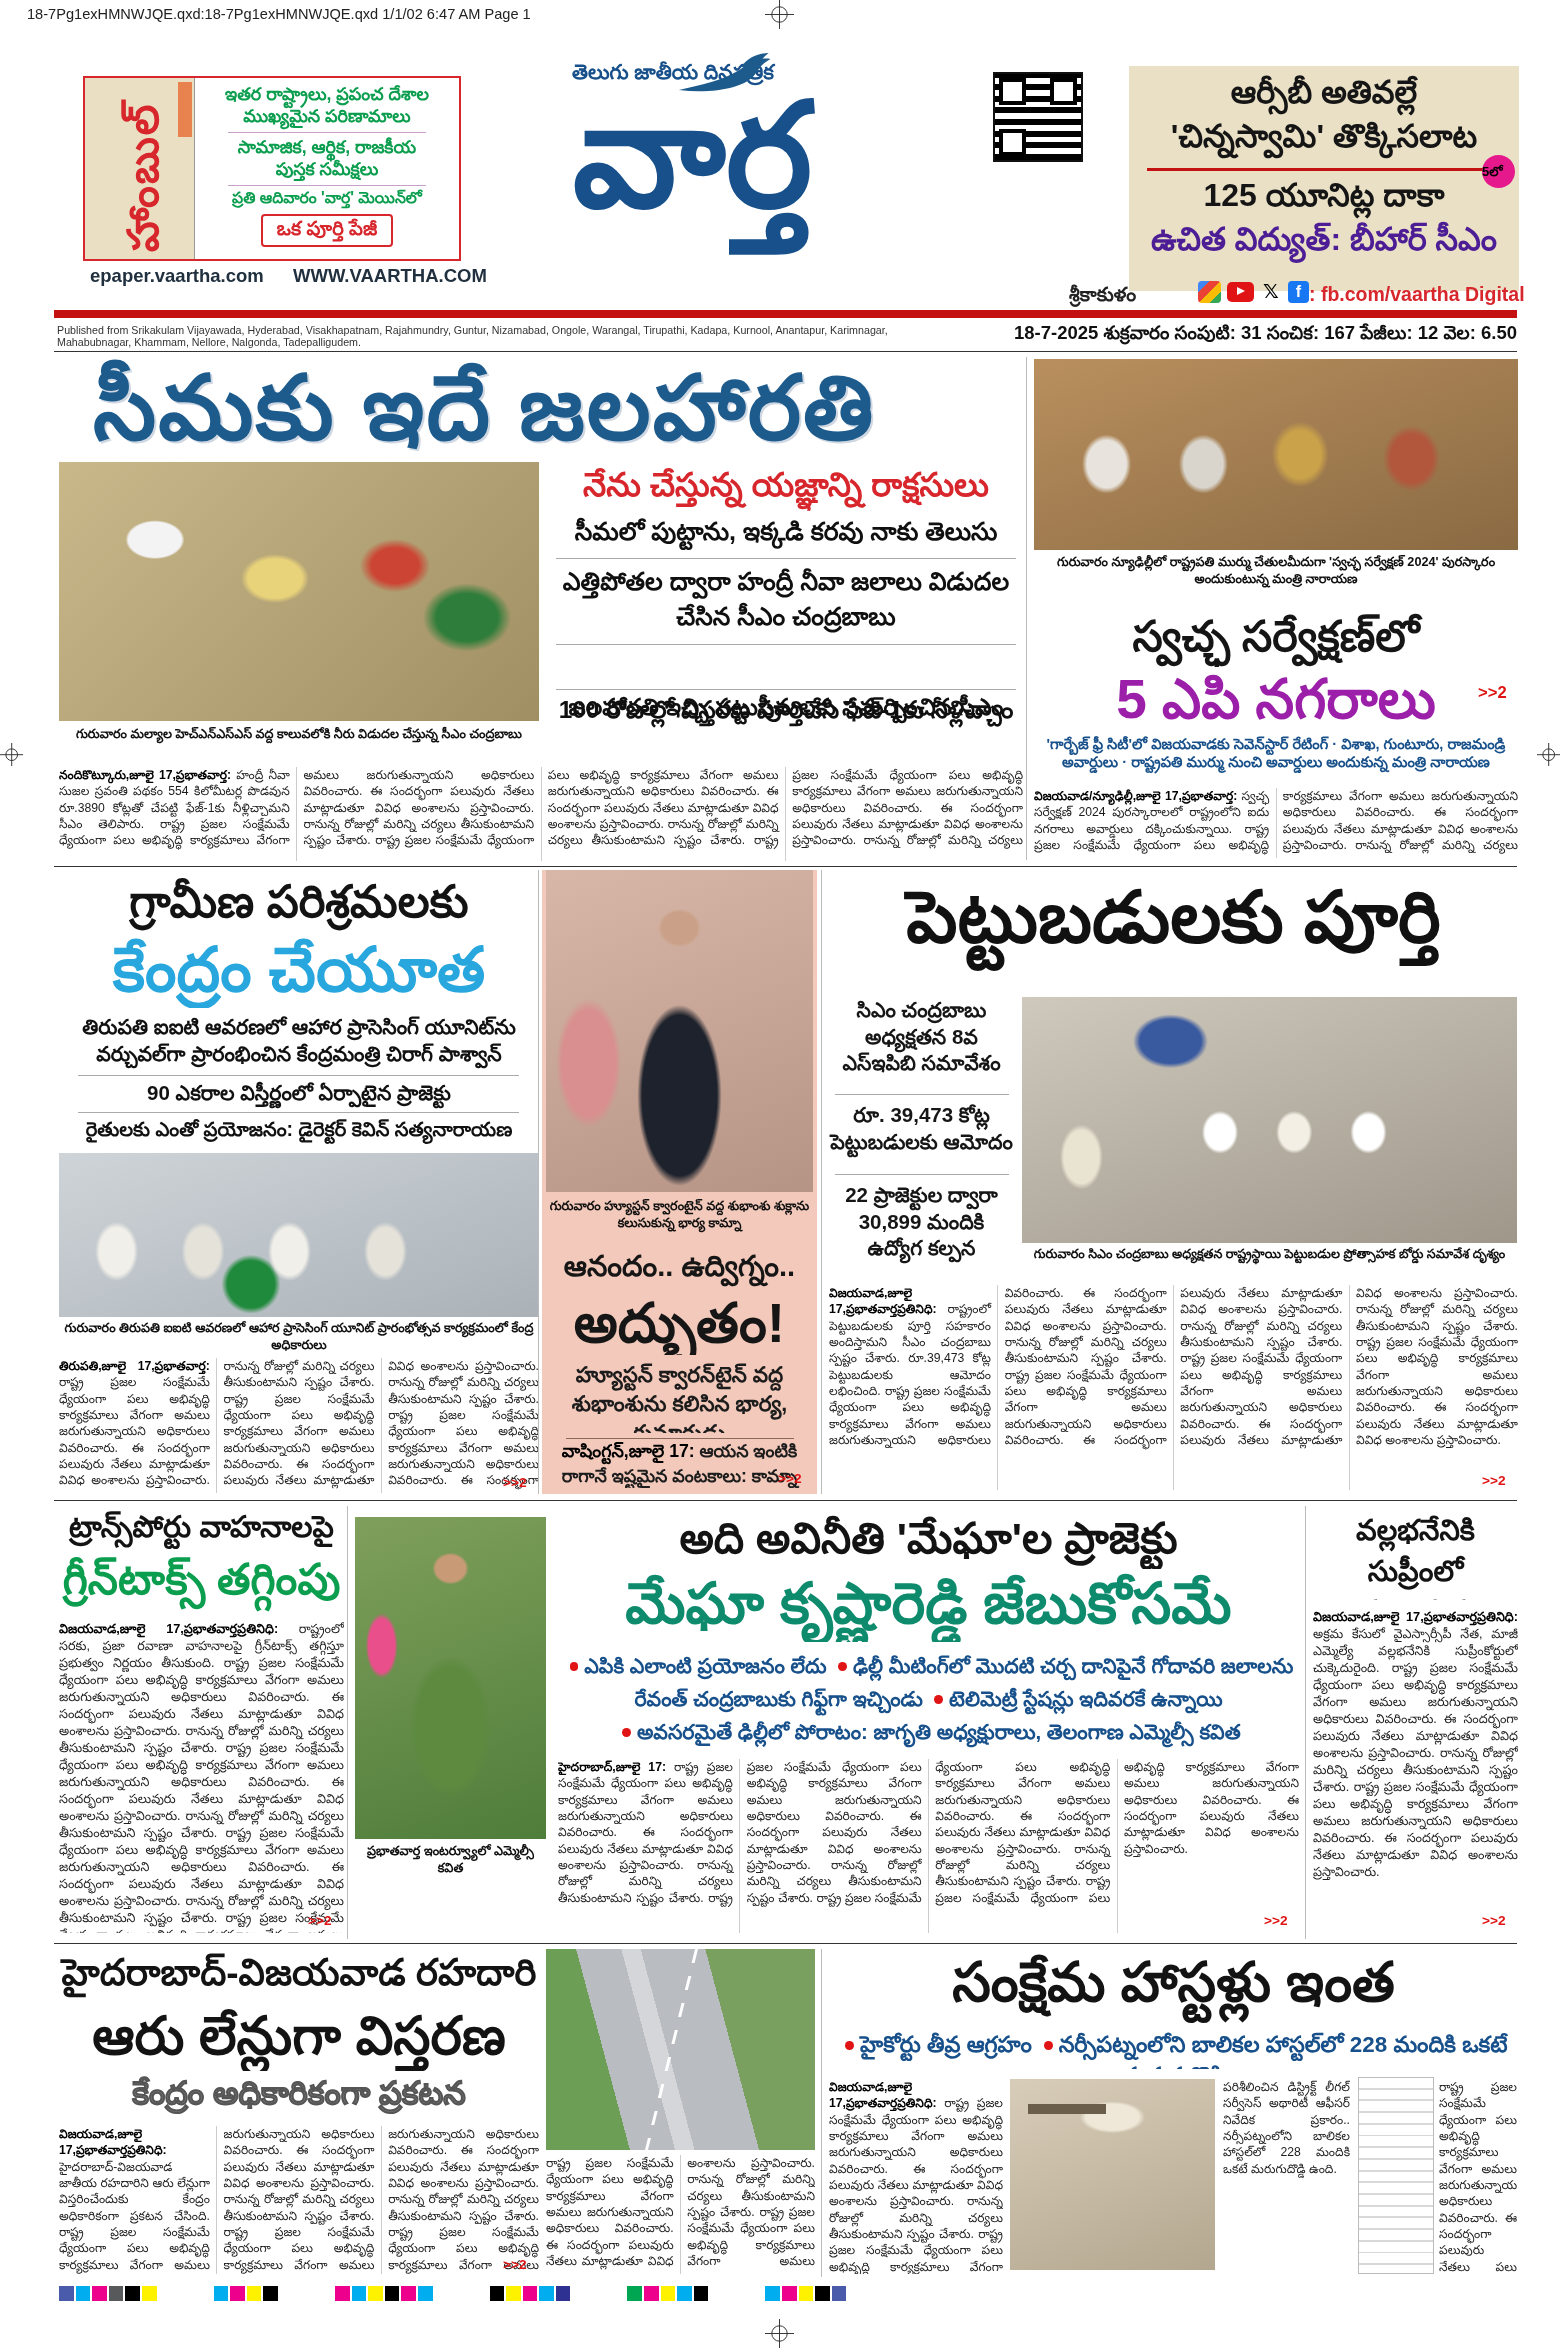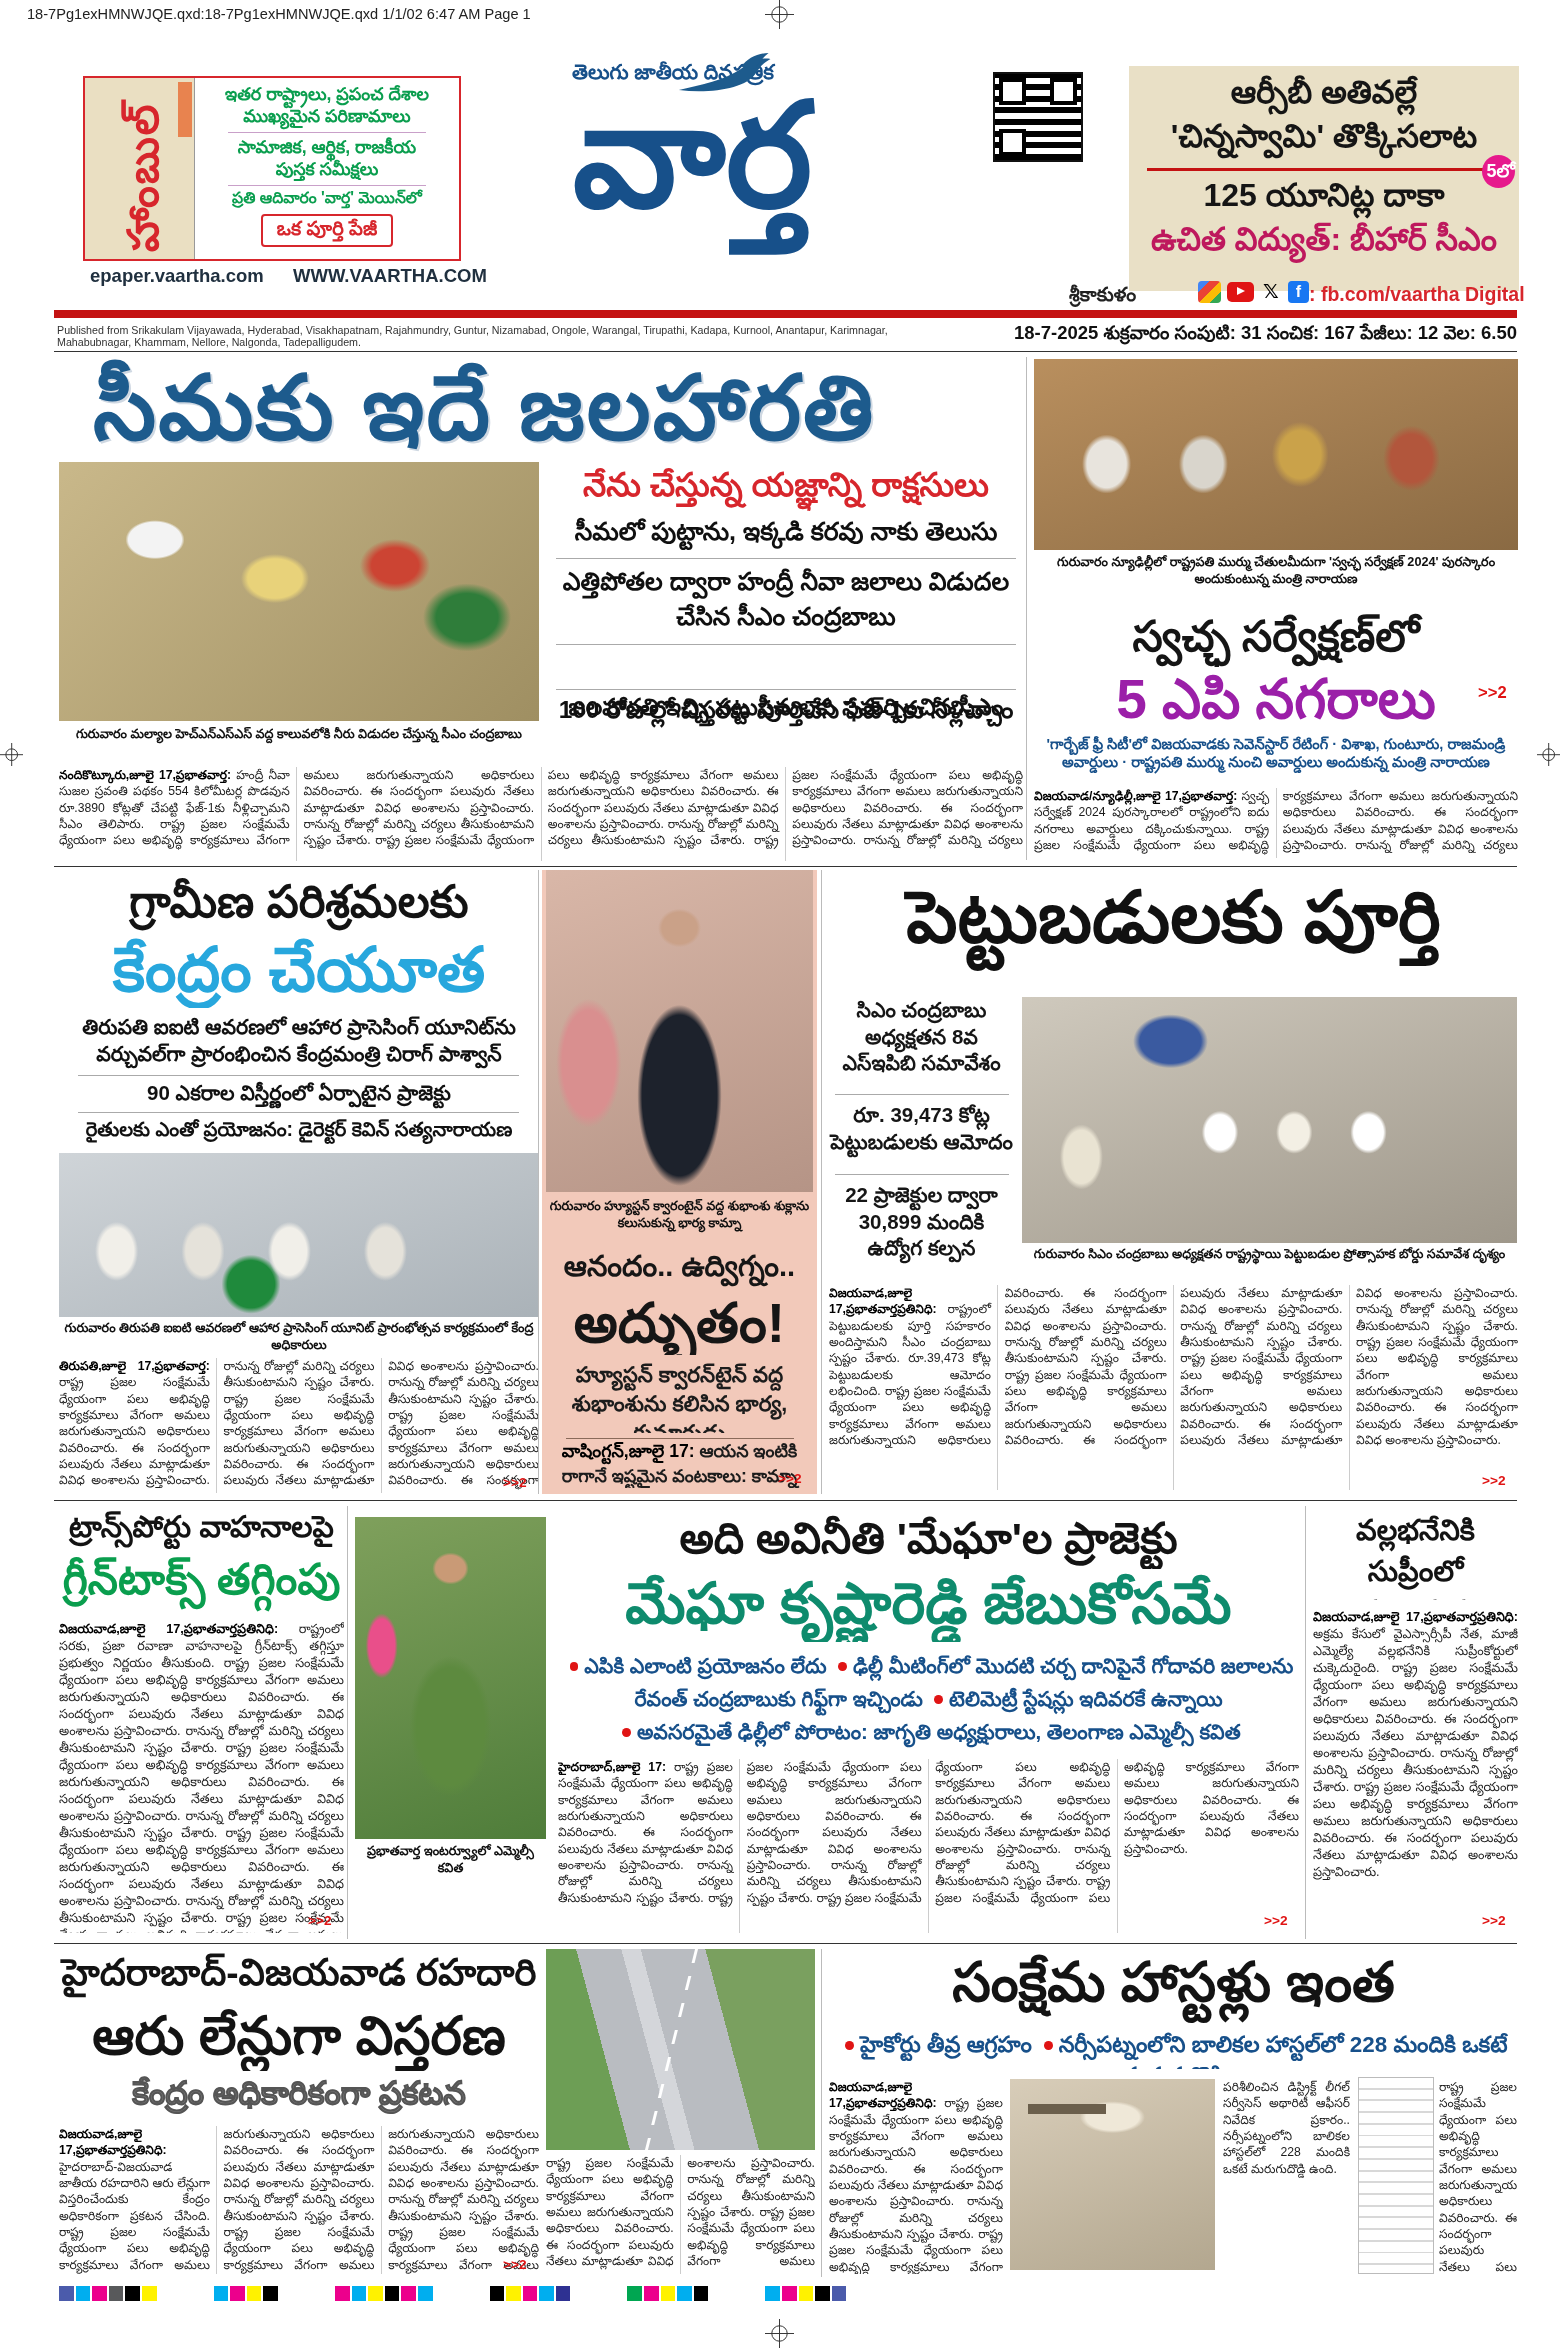--- a/index.html
+++ b/index.html
@@ -106,24 +106,24 @@
       repeating-linear-gradient(90deg,rgba(0,0,0,.85) 0 5.9px,rgba(255,255,255,.85) 5.9px 11.7px);">
     <div style="position:absolute;left:3.9px;top:3.9px;width:19.5px;height:19.5px;border:4.9px solid #000;background:#fff;"></div>
     <div style="position:absolute;right:3.9px;top:3.9px;width:19.5px;height:19.5px;border:4.9px solid #000;background:#fff;"></div>
     <div style="position:absolute;left:3.9px;bottom:3.9px;width:19.5px;height:19.5px;border:4.9px solid #000;background:#fff;"></div>
   </div>
 
   <div class="abs ctr" style="left:1129px;top:66px;width:390px;height:217px;background:#e9e0c6;padding-top:7.8px;">
     <div class="b" style="font-size:32px;color:#151515;">ఆర్సీబీ అతివల్లే</div>
     <div class="b" style="font-size:32px;color:#151515;">'చిన్నస్వామి' తొక్కిసలాట</div>
     <div style="position:relative;margin:5.9px 17.6px;border-top:3.9px solid #c41212;">
-      <span style="position:absolute;right:-13.7px;top:-15.6px;width:33px;height:33px;border-radius:50%;background:#e6198c;color:#ffffff;font-weight:bold;font-size:18px;line-height:33px;text-align:right;">5లో</span>
+      <span style="position:absolute;right:-13.7px;top:-15.6px;width:33px;height:33px;border-radius:50%;background:#e6198c;color:#000000;font-weight:bold;font-size:13px;line-height:33px;text-align:left;">5లో</span>
     </div>
     <div class="b" style="font-size:32px;color:#151515;">125 యూనిట్ల దాకా</div>
-    <div class="b" style="font-size:32px;color:#be185d;">ఉచిత విద్యుత్: బీహార్ సీఎం</div>
+    <div class="b" style="font-size:32px;color:#4c1d95;">ఉచిత విద్యుత్: బీహార్ సీఎం</div>
   </div>
 
   <div class="abs b" style="left:1069px;top:283px;font-size:19.5px;color:#222;">శ్రీకాకుళం</div>
   <div class="abs" style="left:1198px;top:281px;display:flex;gap:5.9px;align-items:center;">
     <span style="width:23.4px;height:21.5px;display:inline-block;background:linear-gradient(135deg,#4285f4 0 25%,#ea4335 25% 50%,#fbbc05 50% 75%,#34a853 75%);border-radius:3.9px;"></span>
     <span style="width:27px;height:19.5px;display:inline-block;background:#e01414;border-radius:4.9px;position:relative;">
         <span style="position:absolute;left:9.8px;top:4.9px;border-left:8.8px solid #fff;border-top:4.9px solid transparent;border-bottom:4.9px solid transparent;"></span>
       </span>
     <span style="width:21.5px;height:21.5px;display:inline-block;color:#000;font-weight:bold;font-size:19.5px;line-height:21.5px;text-align:center;">𝕏</span>
     <span style="width:21.5px;height:21.5px;display:inline-block;background:#1877f2;color:#fff;font-weight:bold;border-radius:3.9px;text-align:center;line-height:21.5px;">f</span>

